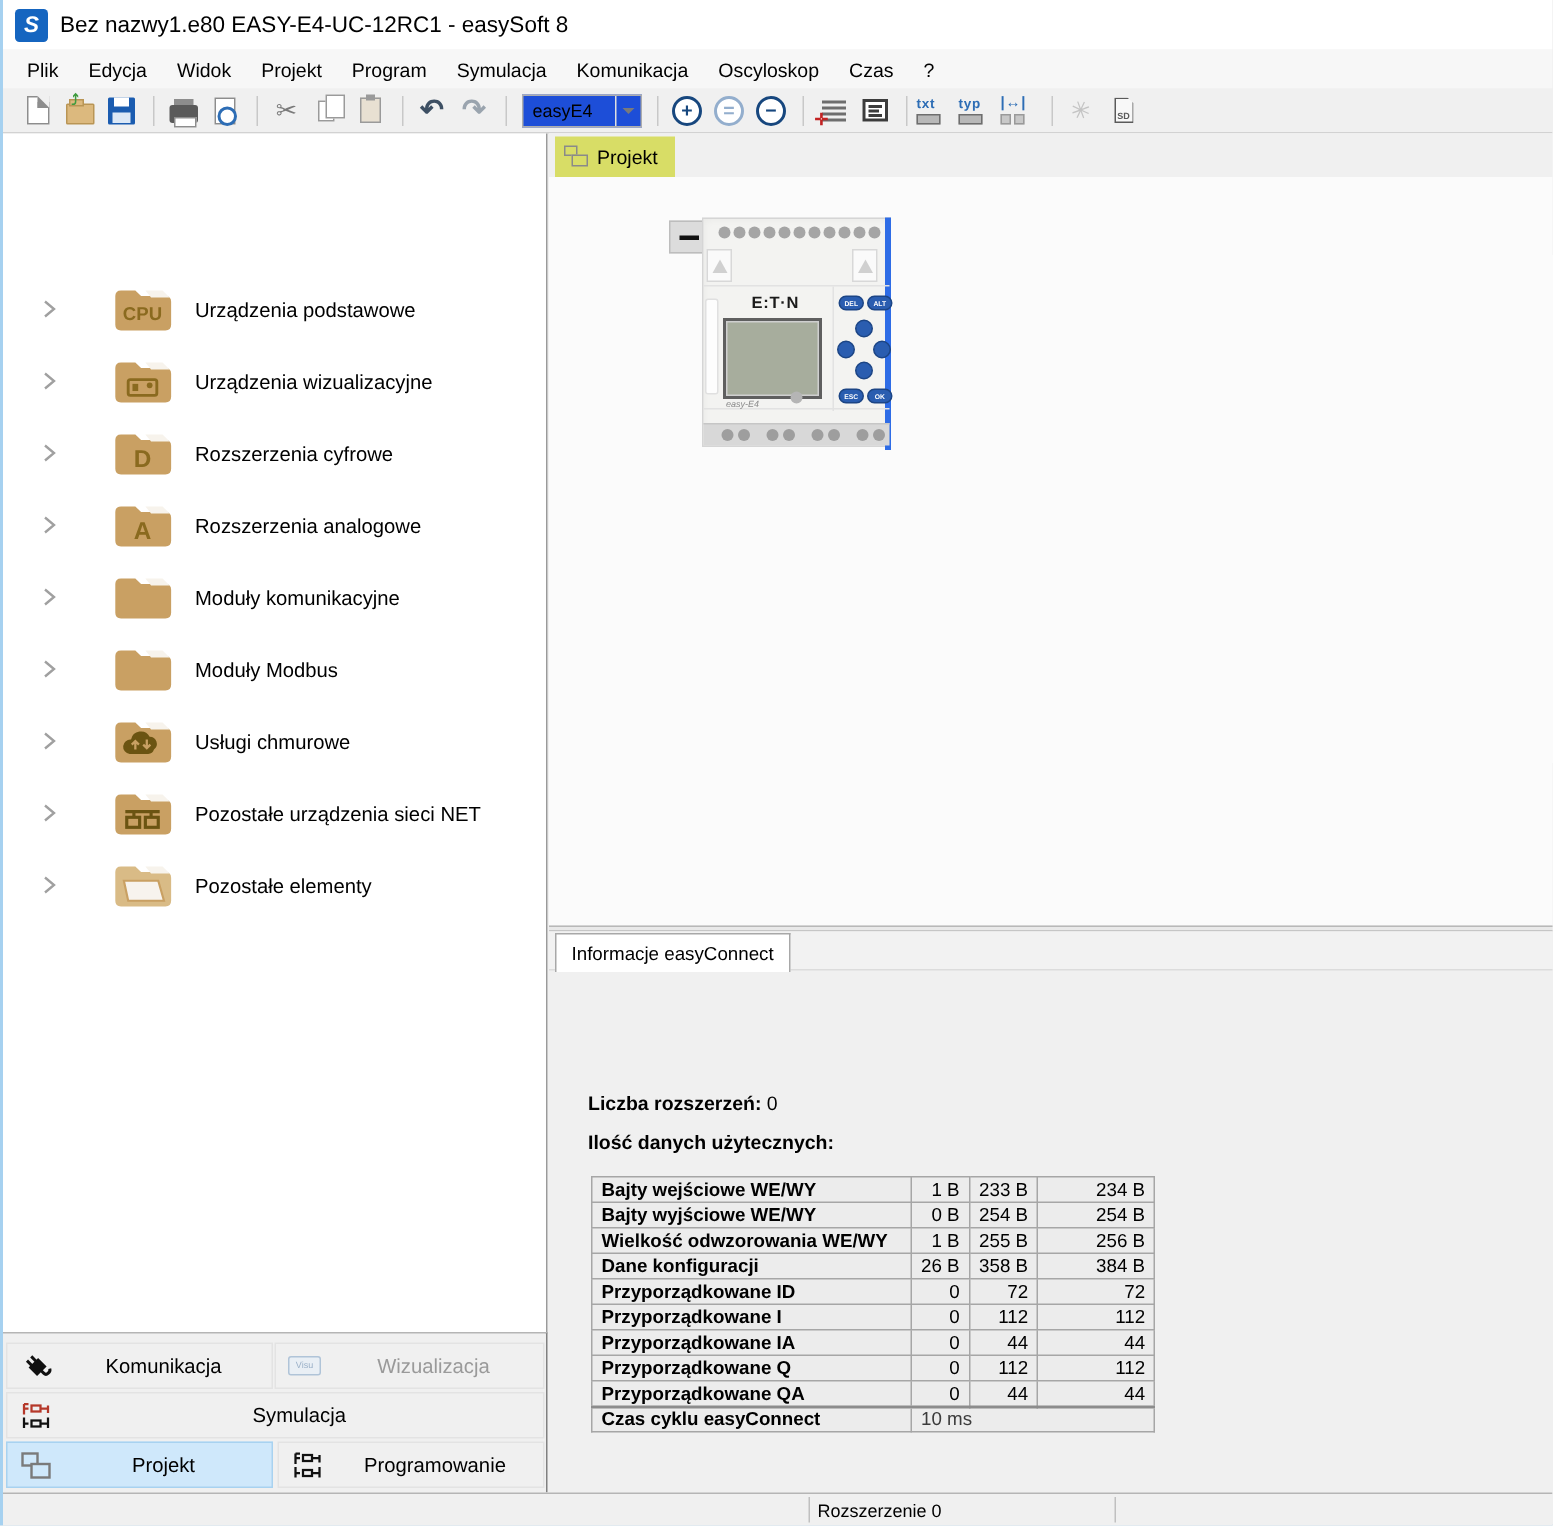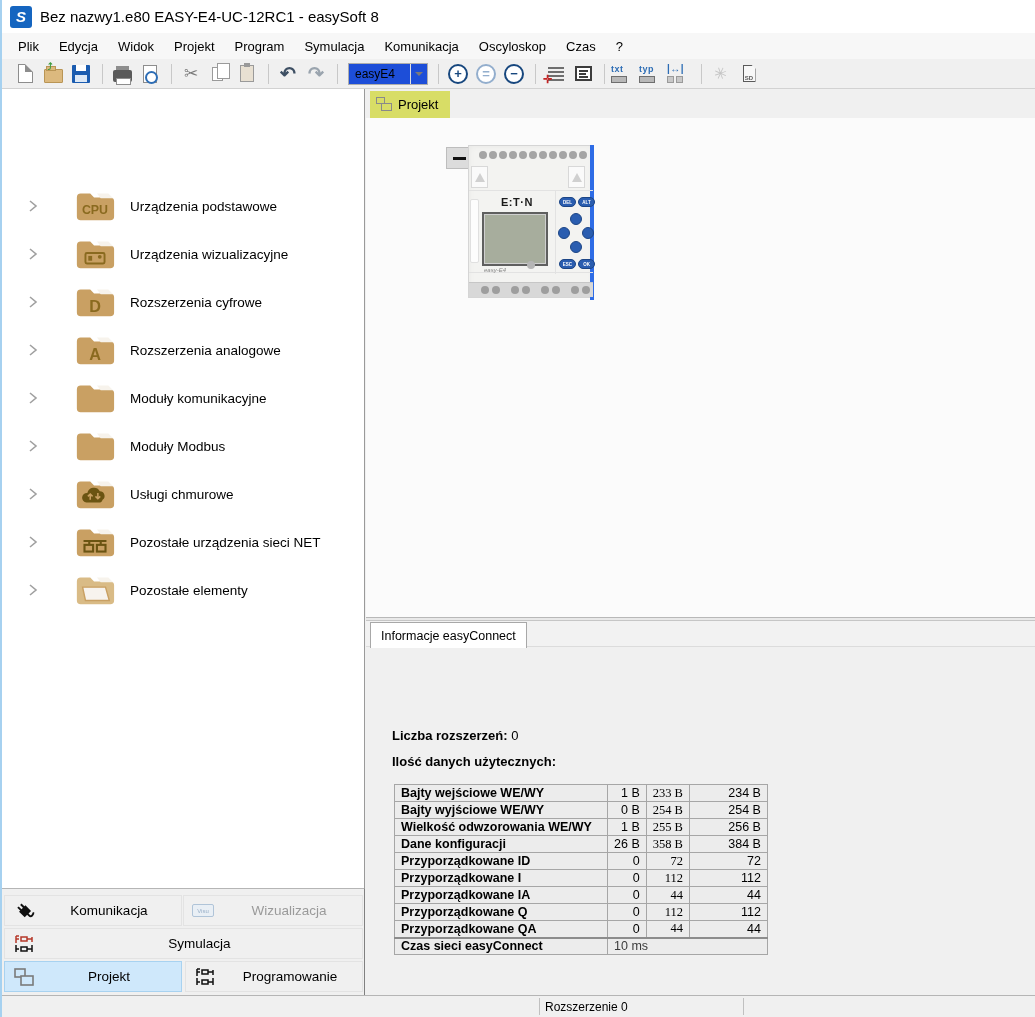--- a/index.html
+++ b/index.html
@@ -127,21 +127,21 @@
   .info-line { position:absolute; left:26px; font-size:13px; }
   .info-line b { font-weight:bold; }
 
   
   .conn-table { position:absolute; left:28px; top:136px; border-collapse:collapse; font-size:12.5px; background:#ececec; }
   .conn-table td, .conn-table th { border:1px solid #a6a6a6; height:17px; padding:0 6px; white-space:nowrap; }
   .conn-table th { text-align:left; font-weight:bold; height:20px; border-bottom:2px solid #8c8c8c; }
   .conn-table th.num { text-align:center; }
   .conn-table td.lbl { font-weight:bold; width:213px; }
   .conn-table td.num { text-align:right; }
-  .conn-table td.c1 { width:35px; } .conn-table td.c2 { width:36px;font-family:Liberation Serif, serif; } .conn-table td.c3 { width:78px; }
+  .conn-table td.c1 { width:35px; } .conn-table td.c2 { width:36px; } .conn-table td.c3 { width:78px; }
   .conn-table tr.foot td { border-top:2px solid #8c8c8c; }
   .conn-table tr.foot td.val { text-align:left; color:#3c3c3c; font-weight:normal; }
 
   
   .bottom-nav { position:absolute; left:0; top:888px; width:363px; height:107px; background:#f0f0f0; border-top:1px solid #b5b5b5; border-right:1px solid #808080; }
   .nav-cell { position:absolute; height:31px; display:flex; align-items:center; border:1px solid #e3e3e3; background:#f0f0f0; font-size:13.5px; cursor:default; }
   .nav-cell .lbl { flex:1; text-align:center; }
   .nav-cell.active { background:#cfe8fb; border-color:#a8d2f0; }
   .nav-cell.disabled .lbl { color:#9a9a9a; }
   .nav-ic { width:26px; display:flex; align-items:center; justify-content:center; margin-left:6px; }
@@ -509,21 +509,21 @@
               <td class="num c2">112</td>
               <td class="num c3">112</td>
             </tr>
         <tr>
               <td class="lbl">Przyporządkowane QA</td>
               <td class="num c1">0</td>
               <td class="num c2">44</td>
               <td class="num c3">44</td>
             </tr>
         <tr class="foot">
-          <td class="lbl">Czas sieci easyConnect</td>
+          <td class="lbl">Czas cyklu easyConnect</td>
           <td class="val" colspan="3">10 ms</td>
         </tr>
       </tbody>
         </table>
     </div>
   </div>
 
   <div class="bottom-nav">
     <div class="nav-cell" style="left:2px; top:6px; width:178px">
       <span class="nav-ic">

